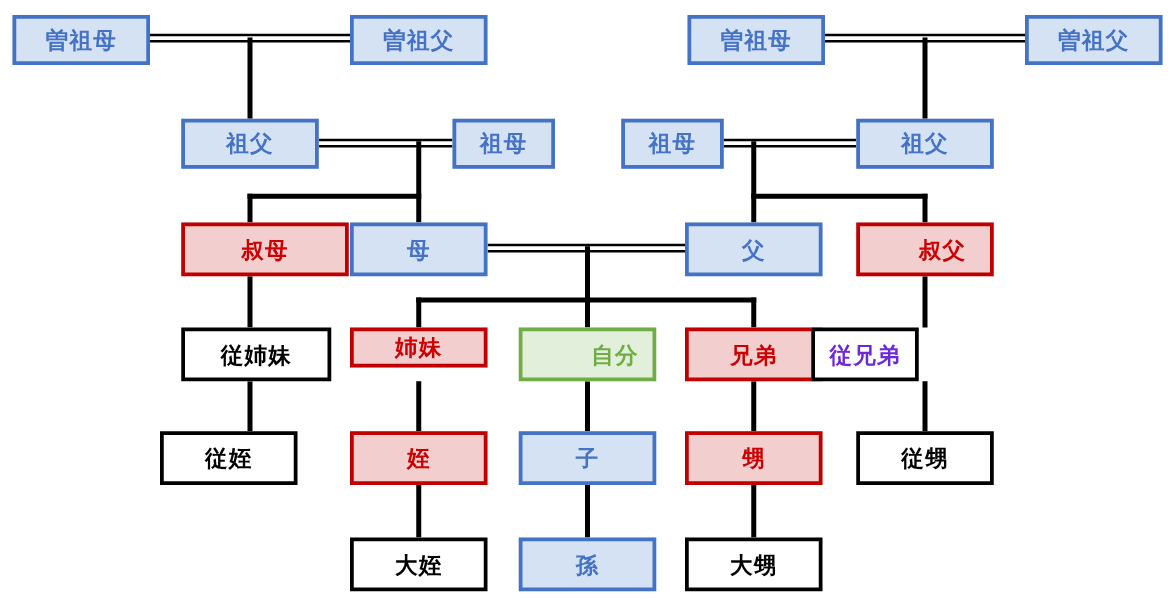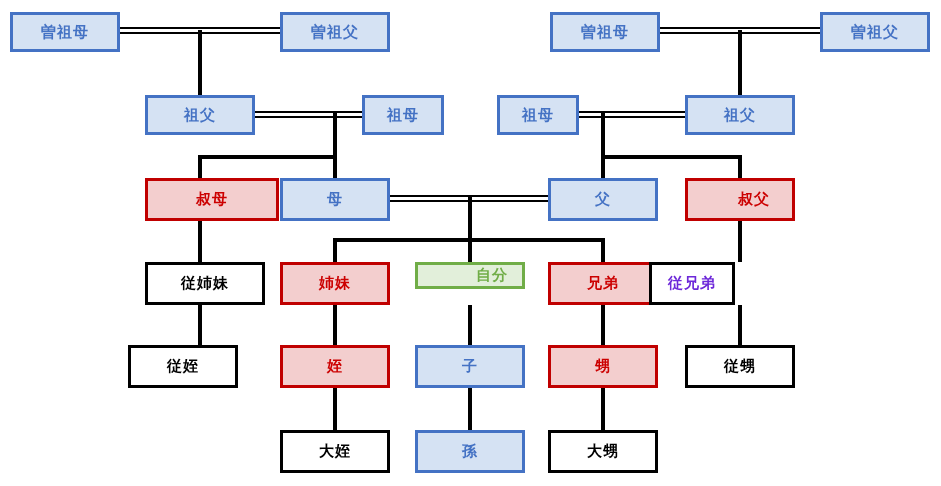--- a/index.html
+++ b/index.html
@@ -14,21 +14,21 @@
     height: 486px;
     background: #ffffff;
     overflow: hidden;
   }
   .node {
     position: absolute;
     box-sizing: border-box;
     display: flex;
     align-items: center;
     justify-content: center;
-    font-size: 15px;
+    font-size: 18px;
     font-weight: bold;
     letter-spacing: 1px;
     white-space: nowrap;
     font-family: Liberation Serif, serif;
   }
   .edge {
     position: absolute;
     box-sizing: border-box;
   }
   .edge.descent {
@@ -78,22 +78,22 @@
     <div class="node" style="left: 820px; top: 12px; width: 110px; height: 40px; border: 3px solid rgb(68, 114, 196); background: rgb(213, 226, 243); color: rgb(68, 114, 196);">曽祖父</div>
     <div class="node" style="left: 145px; top: 95px; width: 110px; height: 40px; border: 3px solid rgb(68, 114, 196); background: rgb(213, 226, 243); color: rgb(68, 114, 196);">祖父</div>
     <div class="node" style="left: 362px; top: 95px; width: 82px; height: 40px; border: 3px solid rgb(68, 114, 196); background: rgb(213, 226, 243); color: rgb(68, 114, 196);">祖母</div>
     <div class="node" style="left: 497px; top: 95px; width: 82px; height: 40px; border: 3px solid rgb(68, 114, 196); background: rgb(213, 226, 243); color: rgb(68, 114, 196);">祖母</div>
     <div class="node" style="left: 685px; top: 95px; width: 110px; height: 40px; border: 3px solid rgb(68, 114, 196); background: rgb(213, 226, 243); color: rgb(68, 114, 196);">祖父</div>
     <div class="node" style="left: 145px; top: 178px; width: 134px; height: 43px; border: 3px solid rgb(192, 0, 0); background: rgb(243, 206, 206); color: rgb(204, 0, 0);">叔母</div>
     <div class="node" style="left: 280px; top: 178px; width: 110px; height: 43px; border: 3px solid rgb(68, 114, 196); background: rgb(213, 226, 243); color: rgb(68, 114, 196);">母</div>
     <div class="node" style="left: 548px; top: 178px; width: 110px; height: 43px; border: 3px solid rgb(68, 114, 196); background: rgb(213, 226, 243); color: rgb(68, 114, 196);">父</div>
     <div class="node" style="left: 685px; top: 178px; width: 110px; height: 43px; border: 3px solid rgb(192, 0, 0); background: rgb(243, 206, 206); color: rgb(204, 0, 0); padding-left: 28px;">叔父</div>
     <div class="node" style="left: 145px; top: 262px; width: 120px; height: 43px; border: 3px solid rgb(0, 0, 0); background: rgb(255, 255, 255); color: rgb(0, 0, 0);">従姉妹</div>
-    <div class="node" style="left: 280px; top: 262px; width: 110px; height: 43px; border: 3px solid rgb(192, 0, 0); background: rgb(243, 206, 206); color: rgb(204, 0, 0);">姉妹</div>
-    <div class="node" style="left: 415px; top: 262px; width: 110px; height: 27px; border: 3px solid rgb(112, 173, 71); background: rgb(226, 239, 218); color: rgb(112, 173, 71); padding-left: 44px;">自分</div>
+    <div class="node" style="left: 280px; top: 262px; width: 110px; height: 32px; border: 3px solid rgb(192, 0, 0); background: rgb(243, 206, 206); color: rgb(204, 0, 0);">姉妹</div>
+    <div class="node" style="left: 415px; top: 262px; width: 110px; height: 43px; border: 3px solid rgb(112, 173, 71); background: rgb(226, 239, 218); color: rgb(112, 173, 71); padding-left: 44px;">自分</div>
     <div class="node" style="left: 548px; top: 262px; width: 110px; height: 43px; border: 3px solid rgb(192, 0, 0); background: rgb(243, 206, 206); color: rgb(204, 0, 0);">兄弟</div>
     <div class="node" style="left: 649px; top: 262px; width: 86px; height: 43px; border: 3px solid rgb(0, 0, 0); background: rgb(255, 255, 255); color: #6d28d9;">従兄弟</div>
     <div class="node" style="left: 128px; top: 345px; width: 110px; height: 43px; border: 3px solid rgb(0, 0, 0); background: rgb(255, 255, 255); color: #000000;">従姪</div>
     <div class="node" style="left: 280px; top: 345px; width: 110px; height: 43px; border: 3px solid rgb(192, 0, 0); background: rgb(243, 206, 206); color: rgb(204, 0, 0);">姪</div>
     <div class="node" style="left: 415px; top: 345px; width: 110px; height: 43px; border: 3px solid rgb(68, 114, 196); background: rgb(213, 226, 243); color: rgb(68, 114, 196);">子</div>
     <div class="node" style="left: 548px; top: 345px; width: 110px; height: 43px; border: 3px solid rgb(192, 0, 0); background: rgb(243, 206, 206); color: rgb(204, 0, 0);">甥</div>
     <div class="node" style="left: 685px; top: 345px; width: 110px; height: 43px; border: 3px solid rgb(0, 0, 0); background: rgb(255, 255, 255); color: rgb(0, 0, 0);">従甥</div>
     <div class="node" style="left: 280px; top: 430px; width: 110px; height: 43px; border: 3px solid rgb(0, 0, 0); background: rgb(255, 255, 255); color: rgb(0, 0, 0);">大姪</div>
     <div class="node" style="left: 415px; top: 430px; width: 110px; height: 43px; border: 3px solid rgb(68, 114, 196); background: rgb(213, 226, 243); color: rgb(68, 114, 196);">孫</div>
     <div class="node" style="left: 548px; top: 430px; width: 110px; height: 43px; border: 3px solid rgb(0, 0, 0); background: rgb(255, 255, 255); color: rgb(0, 0, 0);">大甥</div>

